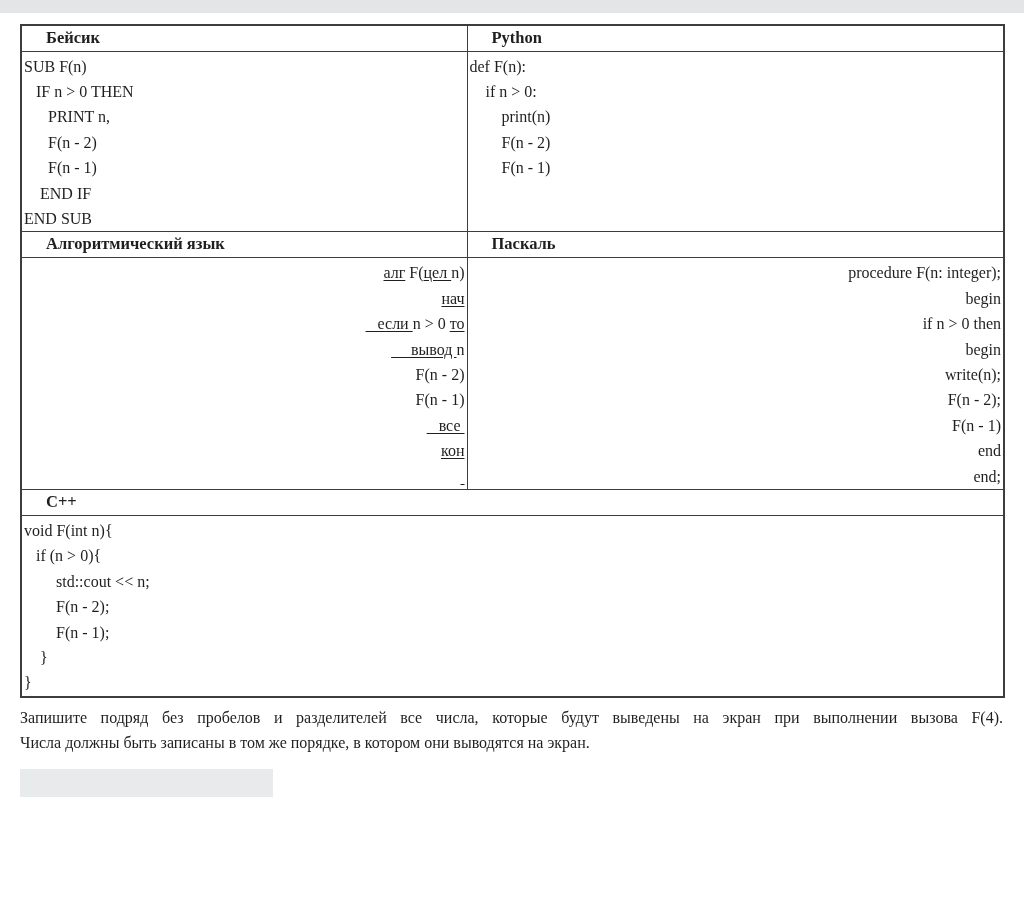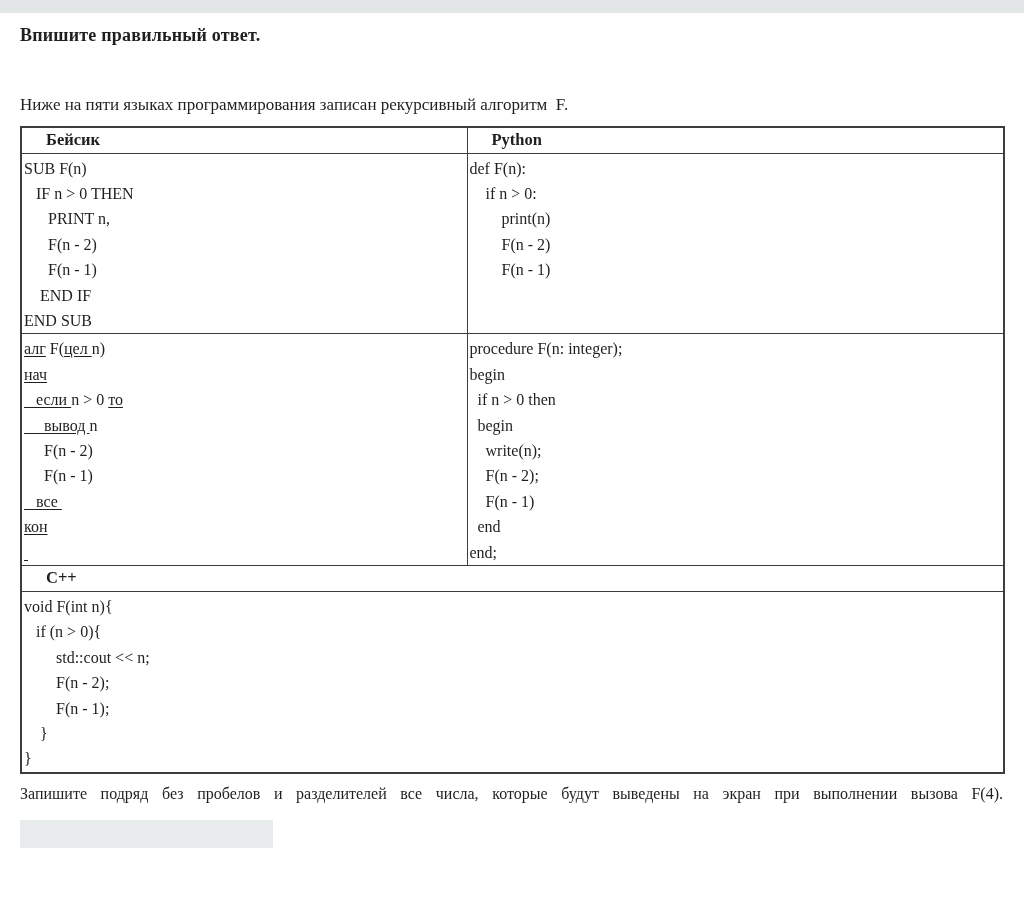--- a/index.html
+++ b/index.html
@@ -42,21 +42,21 @@
     padding: 0 2px;
   }
   .code-table th {
     height: 26px;
     font-size: 16.5px;
     font-weight: bold;
     padding-top: 2px;
     padding-left: 24px;
   }
   .row-code-ab td { height: 178px; }
-  .row-code-cd td { height: 228px; }
+  .row-code-cd td { height: 228px; text-align: right; }
   .row-code-e td { height: 175px; margin-left: 16px; }
   td pre {
     font-family: "Liberation Serif", serif;
     font-size: 16px;
     line-height: 25.4px;
     margin: 0;
     padding-top: 2px;
     white-space: pre;
   }
   td pre u, td pre u span { text-decoration: underline; text-underline-offset: 2px; }
@@ -84,23 +84,21 @@
     color: #1f1f1f;
   }
 </style>
 </head>
 <body>
 
 <div class="topbar" style="background: rgb(226, 230, 230);"></div>
 
 <div class="content">
 
-  <h1 class="page-title">Впишите правильный ответ.</h1>
 
-  <p class="intro">Ниже на пяти языках программирования записан рекурсивный алгоритм  F.</p>
 
   <table class="code-table">
     <colgroup>
       <col style="width:446px">
       <col style="width:537px">
     </colgroup>
     <tbody>
         <tr>
       <th>Бейсик</th>
       <th>Python</th>
@@ -115,20 +113,24 @@
     END IF
 END SUB</pre>
           </td>
       <td>
             <pre>def F(n):
     if n &gt; 0:
         print(n)
         F(n - 2)
         F(n - 1)</pre>
           </td>
+    </tr>
+    <tr>
+      <th>Алгоритмический язык</th>
+      <th>Паскаль</th>
     </tr>
     <tr class="row-code-cd">
       <td>
             <pre><u>алг</u><span> F(</span><u>цел </u><span>n)</span>
 <u>нач</u>
 <u>   если </u><span>n &gt; 0 </span><u>то</u>
 <u>     вывод </u><span>n</span>
 <span>     F(n - 2)</span>
 <span>     F(n - 1)</span>
 <u>   все </u>
@@ -159,17 +161,18 @@
         F(n - 1);
     }
 }</pre>
           </td>
     </tr>
   </tbody>
     </table>
 
   <p class="question">
     <span class="q-line1">Запишите подряд без пробелов и разделителей все числа, которые будут выведены на экран при выполнении вызова F(4).</span>
+    <span class="q-line2">Числа должны быть записаны в том же порядке, в котором они выводятся на экран.</span>
   </p>
 
   <input type="text" class="answer-input" placeholder="" style="background: rgb(232, 235, 236);">
 
 </div>
 
 </body></html>

